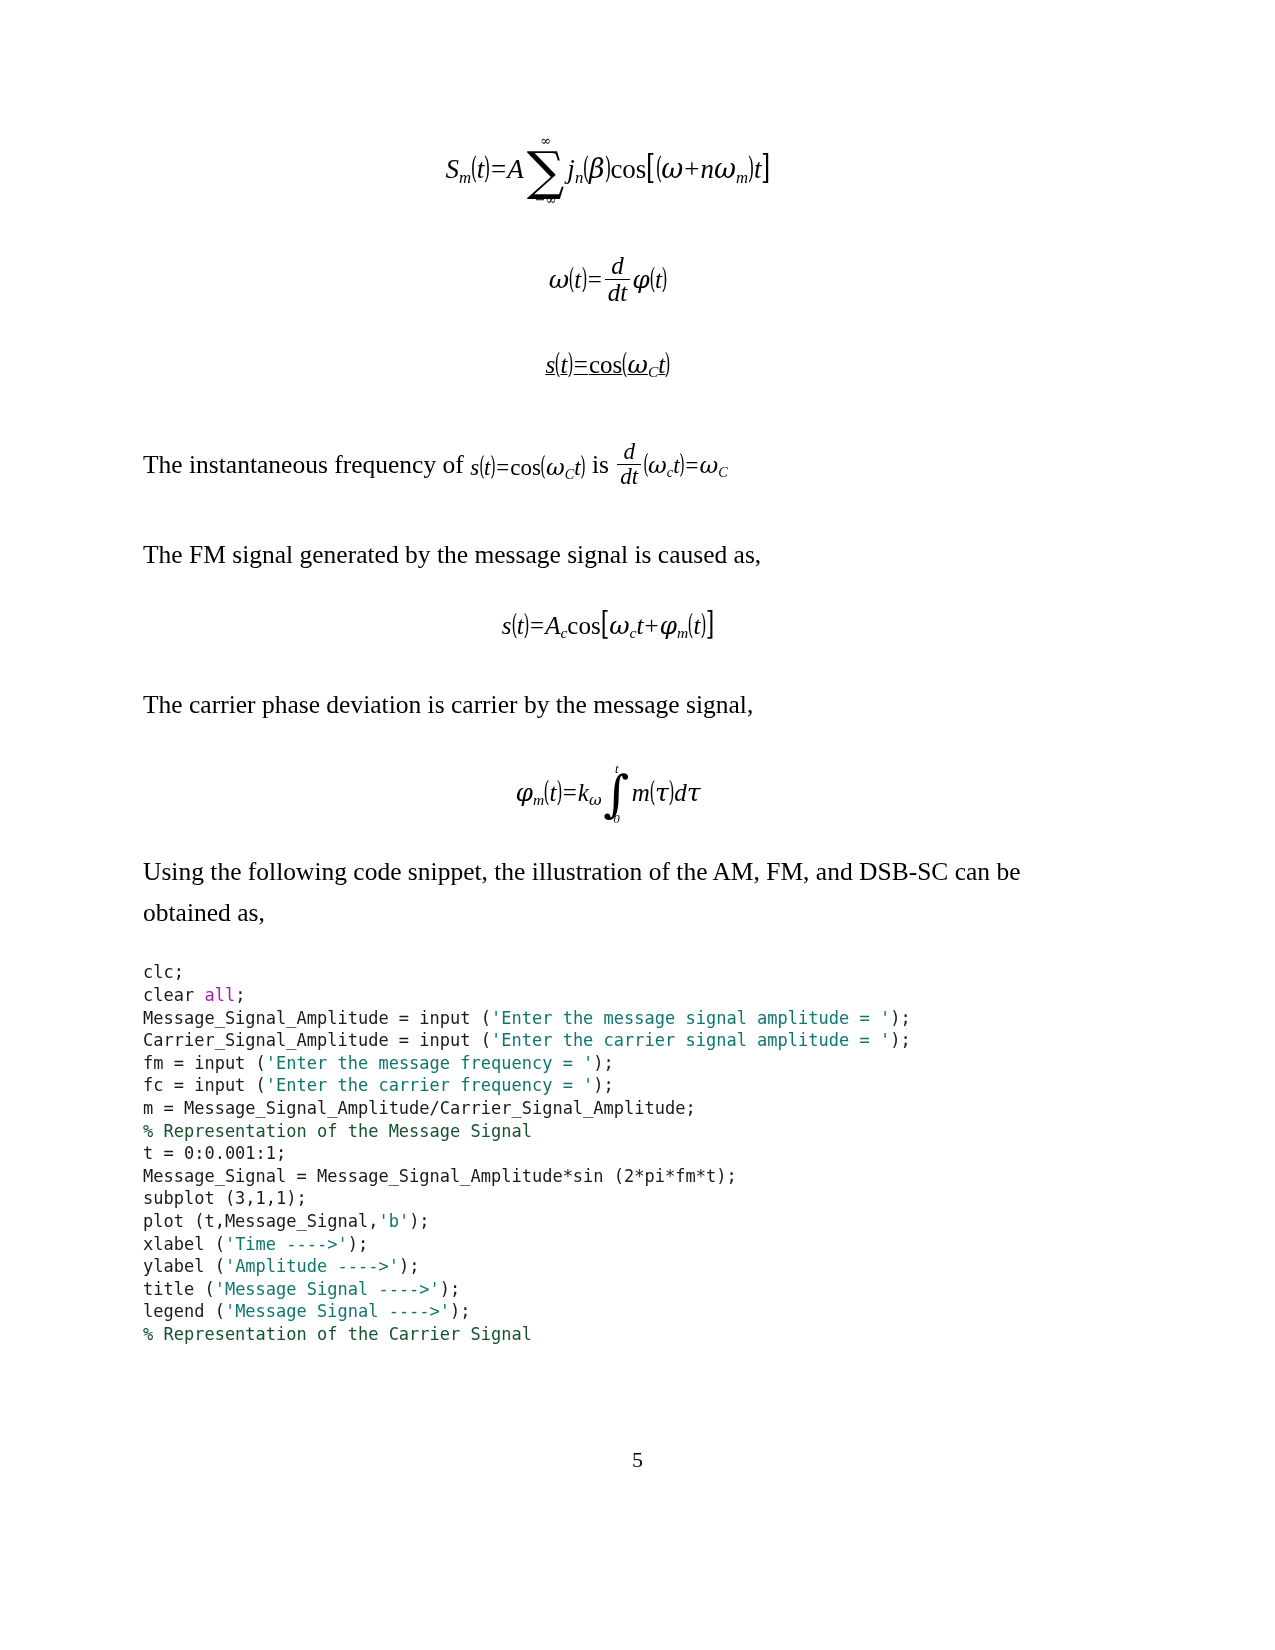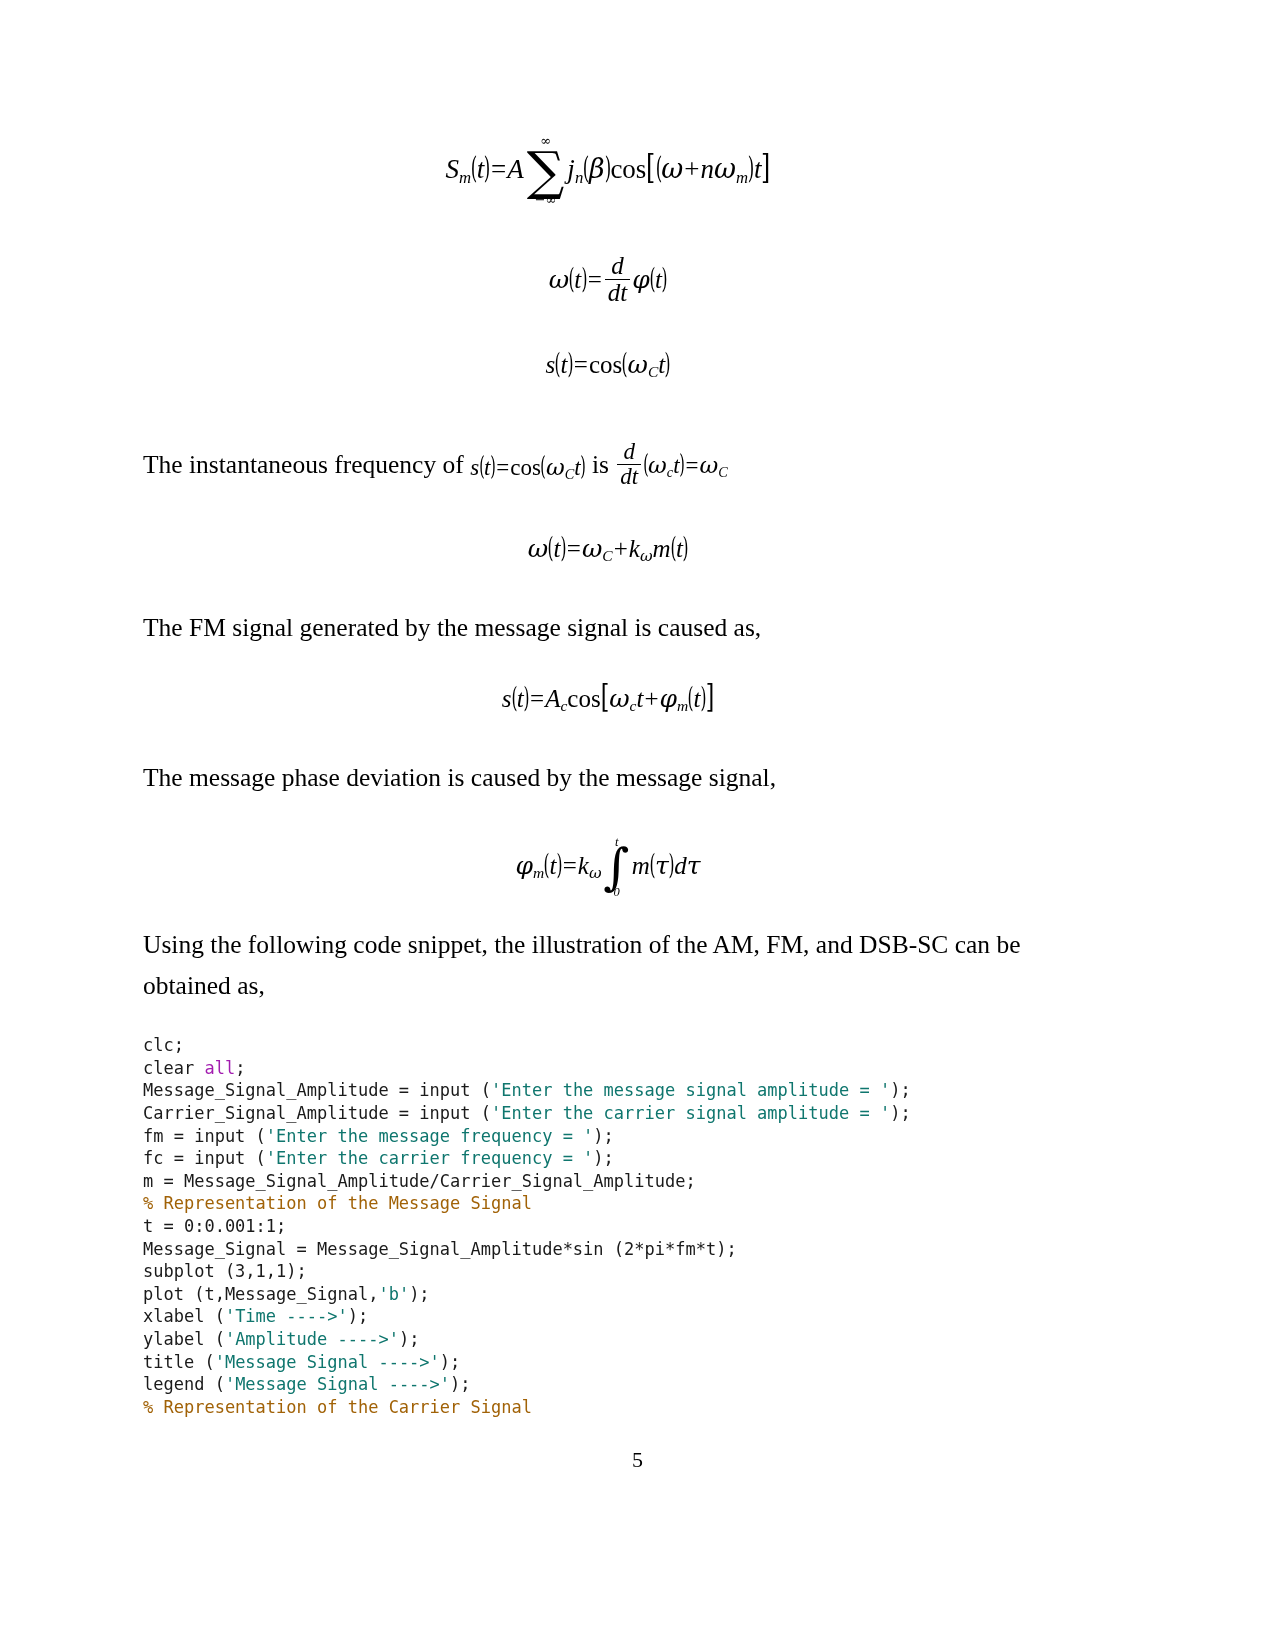--- a/index.html
+++ b/index.html
@@ -139,21 +139,21 @@
   
   .code {
     font-family: "DejaVu Sans Mono", "Liberation Mono", monospace;
     font-size: 17px;
     line-height: 22.6px;
     white-space: pre;
     color: #1a1a1a;
     letter-spacing: 0px;
   }
   .code .s { color: #0f766e; }
-  .code .c { color: #a16207; }
+  .code .c { color: #14532d; }
   .code .k { color: #a21caf; }
 
   
   .footer {
     position: absolute;
     left: 0;
     top: 1447px;
     width: 1275px;
     text-align: center;
     font-size: 22px;
@@ -173,45 +173,40 @@
       </span>
     </div>
 
 
     <div class="eq-center" style="margin-top:48px;">
       <span class="math">
         <span class="gr">ω</span><span class="paren">(</span><span>t</span><span class="paren">)</span><span class="op">=</span><span class="frac"><span class="num">d</span><span class="den">dt</span></span><span class="gr">φ</span><span class="paren">(</span><span>t</span><span class="paren">)</span>
       </span>
     </div>
 
-    <div class="eq-center" style="margin-top:41px;">
+    <div class="eq-center" style="margin-top:41px;text-decoration:underline;">
       <span class="math">
         <span>s</span><span class="paren">(</span><span>t</span><span class="paren">)</span><span class="op">=</span><span class="up">cos</span><span class="paren">(</span><span class="gr">ω</span><sub>C</sub><span>t</span><span class="paren">)</span>
       </span>
     </div>
 
     <div class="para" style="margin-top:62px; line-height:46px;">
       <span>The instantaneous frequency of </span><span class="math inline-math"><span>s</span><span class="paren">(</span><span>t</span><span class="paren">)</span><span class="op">=</span><span class="up">cos</span><span class="paren">(</span><span class="gr">ω</span><sub>C</sub><span>t</span><span class="paren">)</span></span><span> is </span><span class="math inline-math"><span class="frac"><span class="num">d</span><span class="den">dt</span></span><span class="paren">(</span><span class="gr">ω</span><sub>c</sub><span>t</span><span class="paren">)</span><span class="op">=</span><span class="gr">ω</span><sub>C</sub></span>
     </div>
 
-    <div class="eq-center" style="margin-top:42px;">
-      <span class="math">
-        <span class="gr">ω</span><span class="paren">(</span><span>t</span><span class="paren">)</span><span class="op">=</span><span class="gr">ω</span><sub>C</sub><span class="op">+</span><span>k</span><sub class="gr">ω</sub><span>m</span><span class="paren">(</span><span>t</span><span class="paren">)</span>
-      </span>
-    </div>
 
     <p class="para" style="margin:42px 0 0 0;">The FM signal generated by the message signal is caused as,</p>
 
     <div class="eq-center" style="margin-top:33px;">
       <span class="math">
         <span>s</span><span class="paren">(</span><span>t</span><span class="paren">)</span><span class="op">=</span><span>A</span><sub>c</sub><span class="up">cos</span><span class="brk">[</span><span class="gr">ω</span><sub>c</sub><span>t</span><span class="op">+</span><span class="gr">φ</span><sub>m</sub><span class="paren">(</span><span>t</span><span class="paren">)</span><span class="brk">]</span>
       </span>
     </div>
 
-    <p class="para" style="margin:43px 0 0 0;">The message phase deviation is caused by the message signal,</p>
+    <p class="para" style="margin:43px 0 0 0;">The carrier phase deviation is carrier by the message signal,</p>
 
     <div class="eq-center" style="margin-top:40px;">
       <span class="math">
         <span class="gr">φ</span><sub>m</sub><span class="paren">(</span><span>t</span><span class="paren">)</span><span class="op">=</span><span>k</span><sub class="gr">ω</sub><span class="bigint"><span class="lim">t</span><span class="glyph">∫</span><span class="lim">0</span></span><span>m</span><span class="paren">(</span><span class="gr">τ</span><span class="paren">)</span><span>d</span><span class="gr">τ</span>
       </span>
     </div>
 
     <p class="para" style="margin:25px 0 0 0; width:912px;">Using the following code snippet, the illustration of the AM, FM, and DSB-SC can be obtained as,</p>
 
     <div class="code" style="margin-top:28px;"><div><span>clc;</span></div><div><span>clear </span><span class="k">all</span><span>;</span></div><div><span>Message_Signal_Amplitude = input (</span><span class="s">'Enter the message signal amplitude = '</span><span>);</span></div><div><span>Carrier_Signal_Amplitude = input (</span><span class="s">'Enter the carrier signal amplitude = '</span><span>);</span></div><div><span>fm = input (</span><span class="s">'Enter the message frequency = '</span><span>);</span></div><div><span>fc = input (</span><span class="s">'Enter the carrier frequency = '</span><span>);</span></div><div><span>m = Message_Signal_Amplitude/Carrier_Signal_Amplitude;</span></div><div><span class="c">% Representation of the Message Signal</span></div><div><span>t = 0:0.001:1;</span></div><div><span>Message_Signal = Message_Signal_Amplitude*sin (2*pi*fm*t);</span></div><div><span>subplot (3,1,1);</span></div><div><span>plot (t,Message_Signal,</span><span class="s">'b'</span><span>);</span></div><div><span>xlabel (</span><span class="s">'Time ----&gt;'</span><span>);</span></div><div><span>ylabel (</span><span class="s">'Amplitude ----&gt;'</span><span>);</span></div><div><span>title (</span><span class="s">'Message Signal ----&gt;'</span><span>);</span></div><div><span>legend (</span><span class="s">'Message Signal ----&gt;'</span><span>);</span></div><div><span class="c">% Representation of the Carrier Signal</span></div></div>

